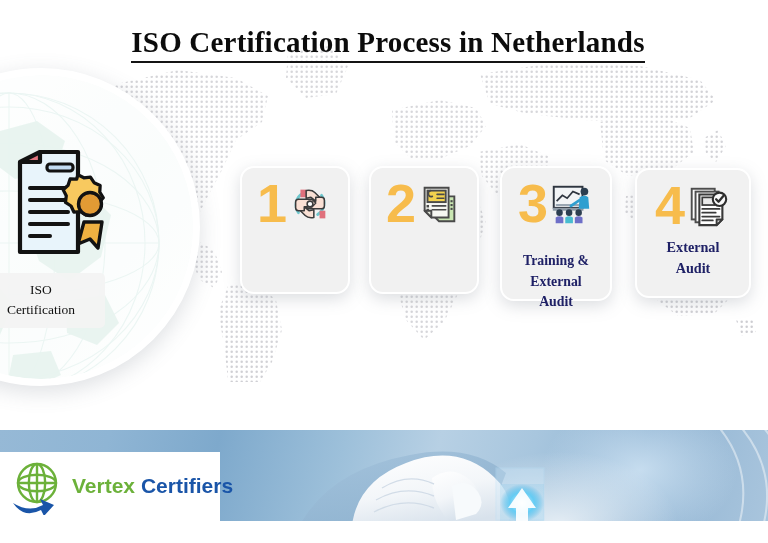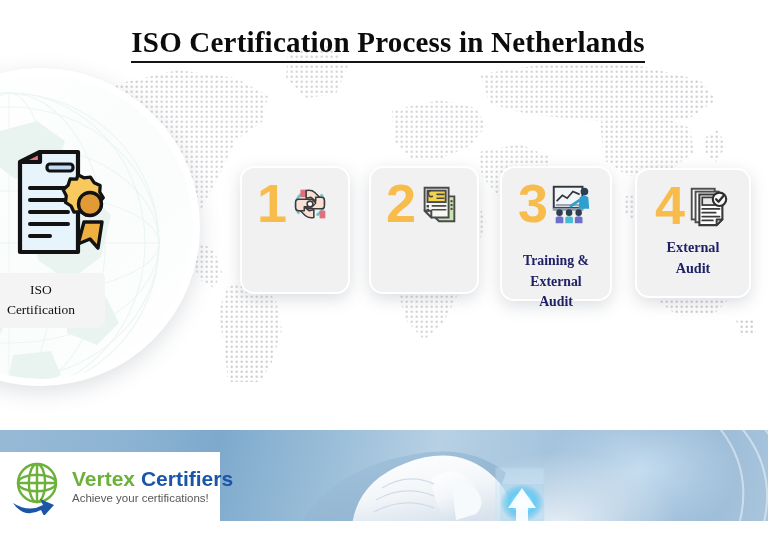--- a/index.html
+++ b/index.html
@@ -481,18 +481,17 @@
           <line x1="9" y1="24" x2="47" y2="24"></line>
           <line x1="28" y1="5" x2="28" y2="43"></line>
         </g>
         <path d="M4 44 q16 10 30 2 l-3-6 14 6 -10 11 -3-6 q-17 9 -28-7 Z" fill="#1a55a8"></path>
       </svg>
       <div class="logo-text">
         <div class="logo-line1">
           <span class="brand-a">Vertex</span>
           <span class="brand-b">Certifiers</span>
         </div>
-        <div class="logo-line2">Achieve your certifications!</div>
       </div>
     </div>
   </div>
 
 </div>
 
 </body></html>

